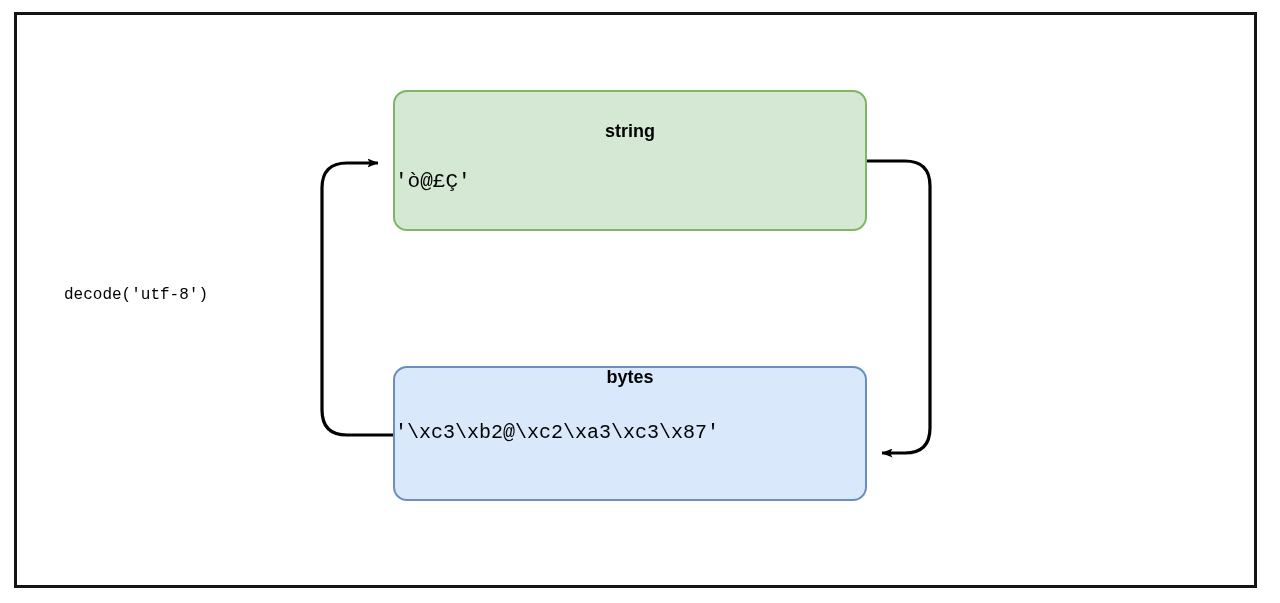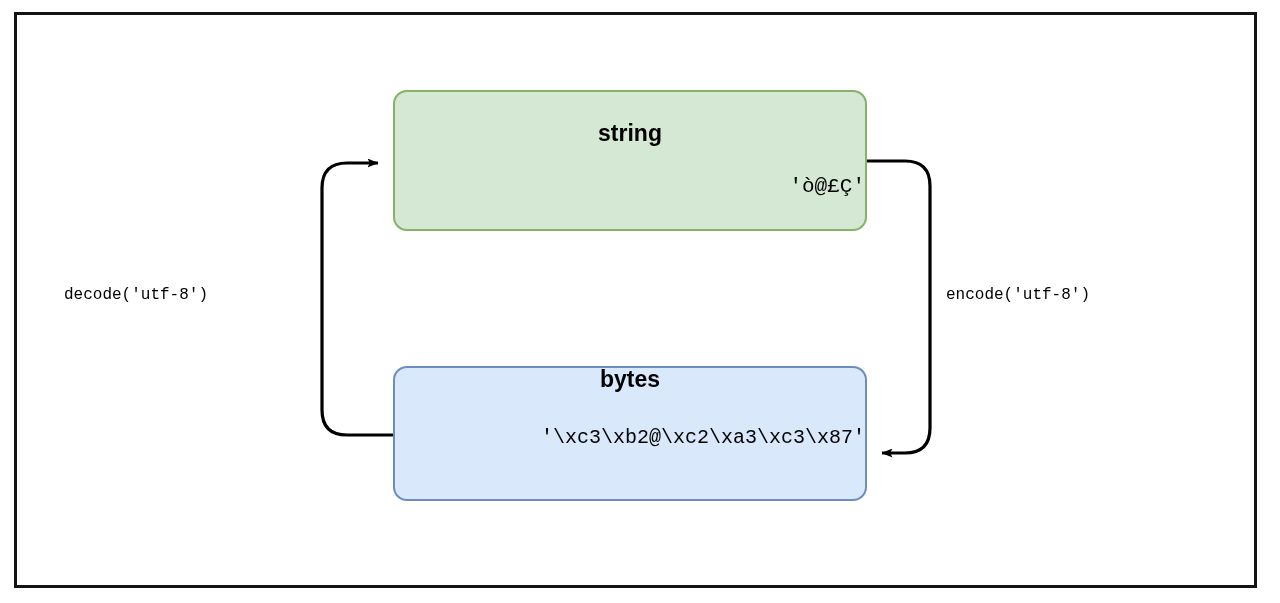--- a/index.html
+++ b/index.html
@@ -67,35 +67,35 @@
     top: 366px;
     width: 474px;
     height: 135px;
     background: #dae8fc;
     border: 2px solid #6c8ebf;
   }
 
   .node-title {
     font-family: "Liberation Sans", sans-serif;
     font-weight: bold;
-    font-size: 23px;
+    font-size: 18px;
     color: #000000;
     line-height: 1;
     text-align: center;
     width: 100%;
   }
   .node-string .node-title { margin-top: 30px; }
   .node-bytes  .node-title { }
 
   .node-value {
     font-family: "Liberation Mono", monospace;
     font-size: 21px;
     color: #000000;
     line-height: 1;
-    text-align: right;
+    text-align: left;
     width: 100%;
     white-space: nowrap;
   }
   .node-string .node-value { margin-top: 31px; }
   .node-bytes  .node-value { margin-top: 37px; font-size: 20px; }
 
   
   .edge-label {
     position: absolute;
     font-family: "Liberation Mono", monospace;
@@ -137,15 +137,14 @@
     <div class="node-value">'ò@£Ç'</div>
   </div>
 
   <div class="node node-bytes">
     <div class="node-title">bytes</div>
     <div class="node-value">'\xc3\xb2@\xc2\xa3\xc3\x87'</div>
   </div>
 
   <div class="edge-label label-decode">decode('utf-8')</div>
 
-  <div class="edge-label label-encode">encode('utf-8')</div>
 
 </div>
 
 </body></html>

